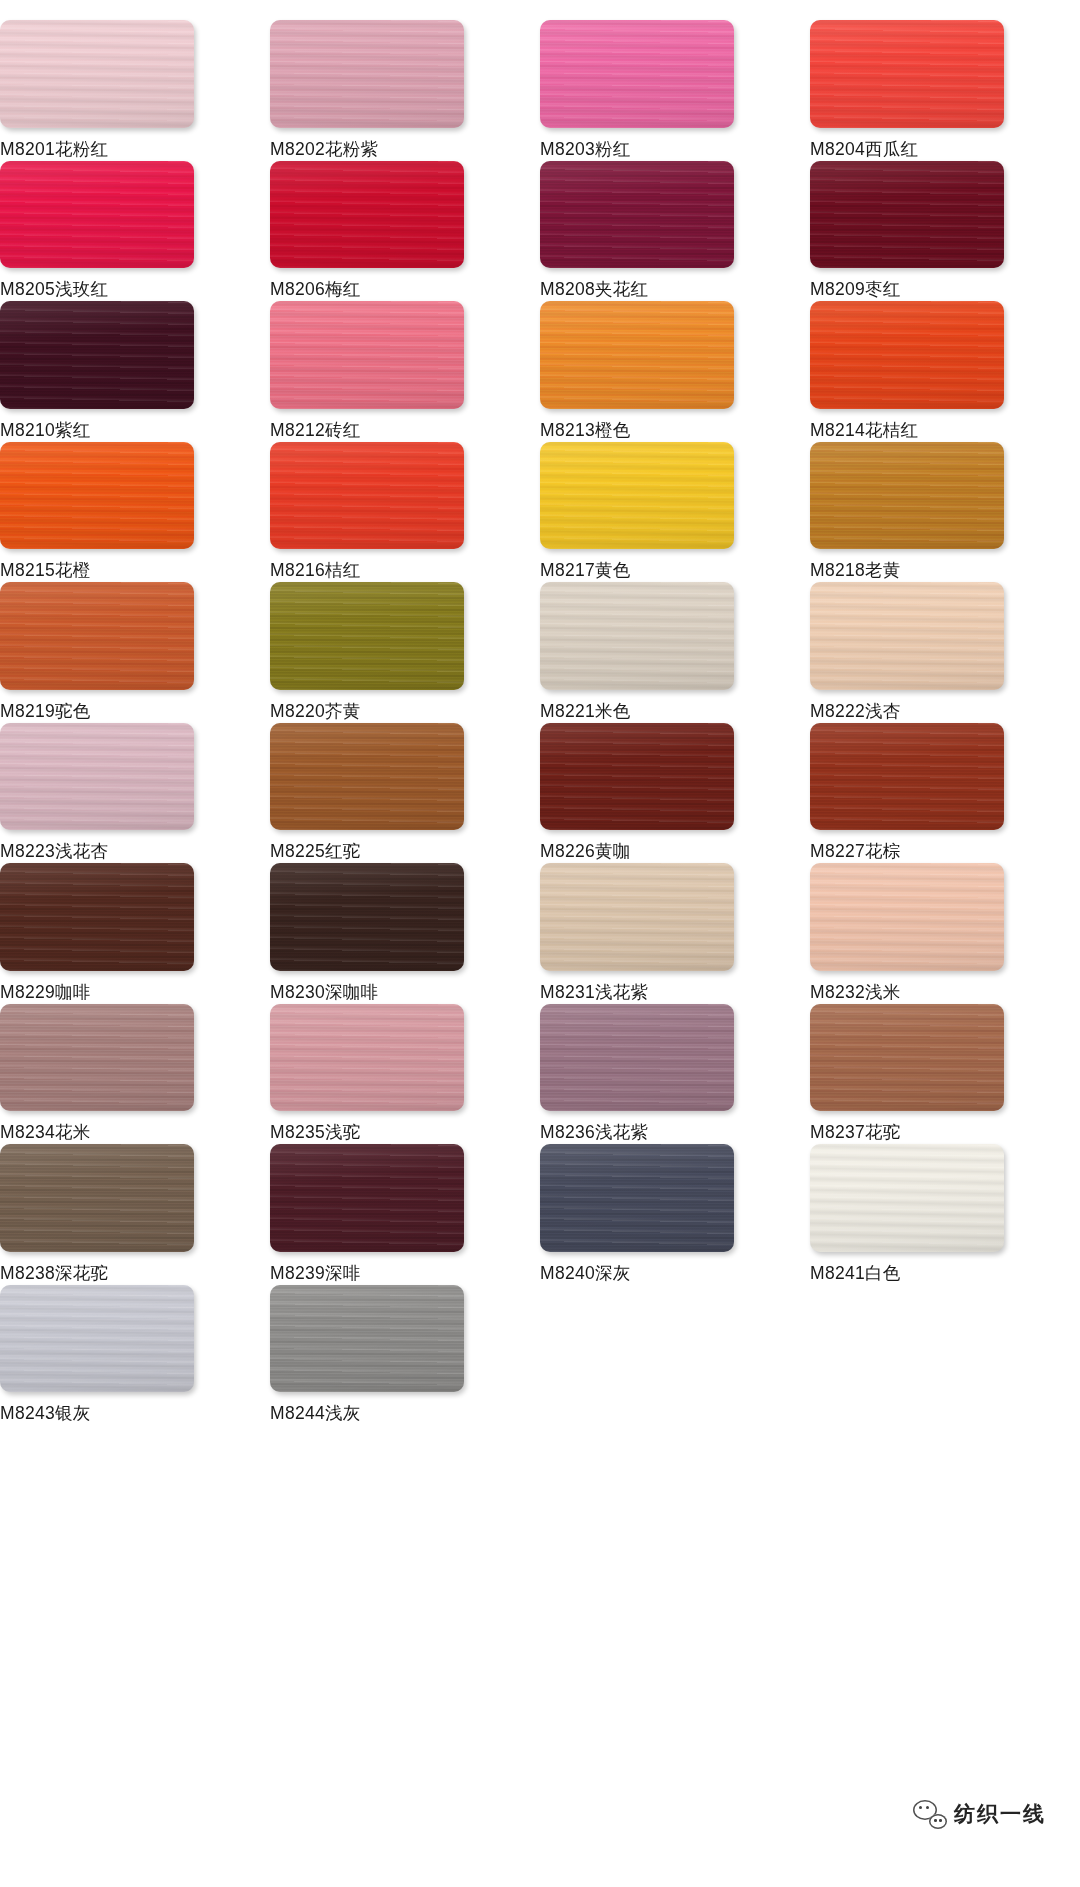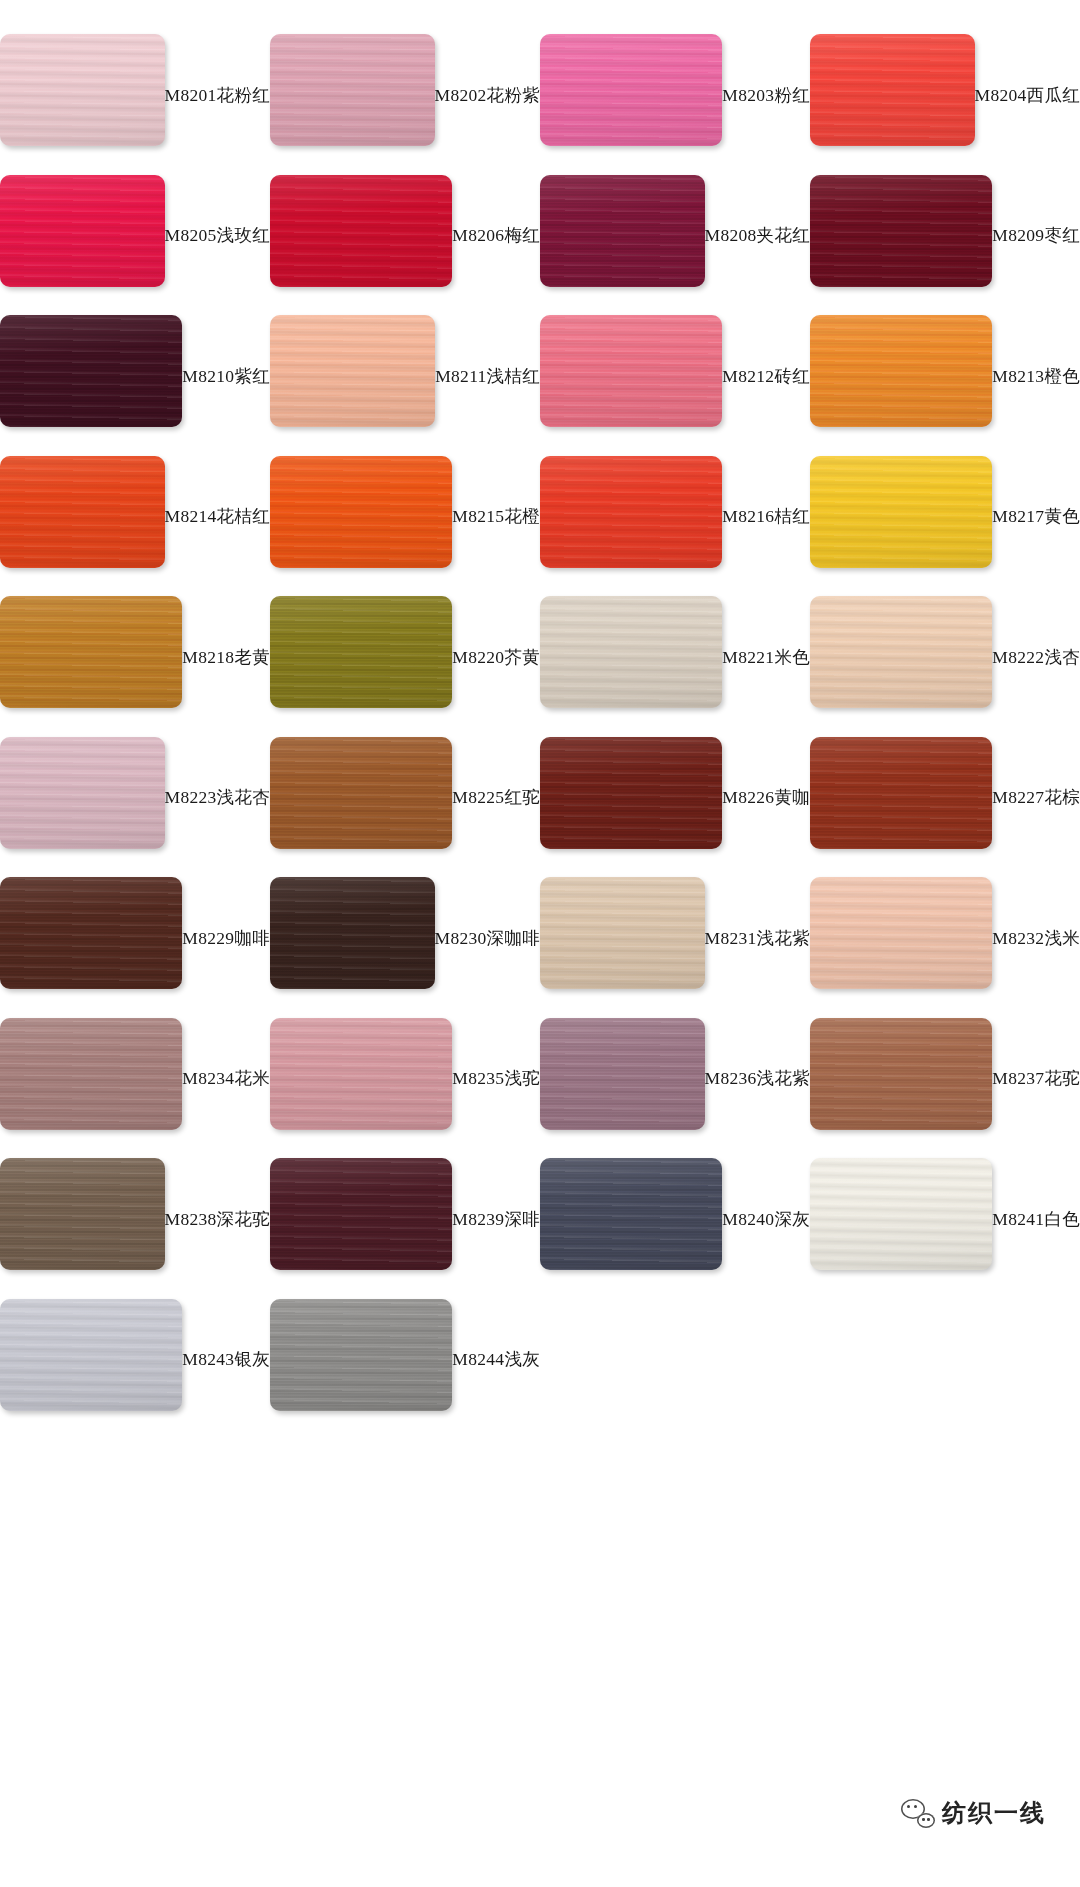--- a/index.html
+++ b/index.html
@@ -19,24 +19,23 @@
     display: grid;
     grid-template-columns: repeat(4, 270px);
     grid-auto-rows: 140.5px;
     width: 1080px;
     padding-top: 20px;
     box-sizing: border-box;
   }
 
   .swatch-cell {
     display: flex;
-    flex-direction: row;
-    align-items: center;
+    flex-direction: column;
+    align-items: flex-start;
     justify-content: flex-start;
-    font-family: Liberation Serif, serif;
   }
 
   .swatch-chip {
     width: 194px;
     height: 112px;
     border-radius: 10px;
     box-shadow: 2px 3px 5px rgba(0,0,0,0.22);
     position: relative;
     overflow: hidden;
     background-repeat: repeat;
@@ -136,21 +135,21 @@
   #wechat-watermark .wechat-icon .bubble-small .dot {
     position: absolute;
     width: 2.6px; height: 2.6px;
     border-radius: 50%;
     background: #3a3a3a;
     top: 5px;
   }
   #wechat-watermark .wechat-icon .bubble-small .dot.d1 { left: 5px; }
   #wechat-watermark .wechat-icon .bubble-small .dot.d2 { left: 10px; }
   #wechat-watermark .wechat-name {
-    font-size: 24px;
+    font-size: 21px;
     color: #1c1c1c;
     font-weight: 700;
     letter-spacing: 2px;
     font-family: "DejaVu Sans", "Liberation Sans", sans-serif;
   }
 </style>
 </head>
 <body>
 
 <div id="swatch-grid">
@@ -184,24 +183,20 @@
     </div>
     <div class="swatch-cell">
       <div class="swatch-chip" style="background-color: rgb(108, 14, 32);"></div>
       <div class="swatch-label">M8209枣红</div>
     </div>
     <div class="swatch-cell">
       <div class="swatch-chip" style="background-color: rgb(63, 16, 32);"></div>
       <div class="swatch-label">M8210紫红</div>
     </div>
     <div class="swatch-cell">
-      <div class="swatch-chip" style="background-color: rgb(247, 183, 154);"></div>
-      <div class="swatch-label">M8211浅桔红</div>
-    </div>
-    <div class="swatch-cell">
       <div class="swatch-chip" style="background-color: rgb(239, 114, 135);"></div>
       <div class="swatch-label">M8212砖红</div>
     </div>
     <div class="swatch-cell">
       <div class="swatch-chip" style="background-color: rgb(239, 138, 42);"></div>
       <div class="swatch-label">M8213橙色</div>
     </div>
     <div class="swatch-cell">
       <div class="swatch-chip" style="background-color: rgb(232, 68, 26);"></div>
       <div class="swatch-label">M8214花桔红</div>
@@ -214,20 +209,24 @@
       <div class="swatch-chip" style="background-color: rgb(234, 59, 38);"></div>
       <div class="swatch-label">M8216桔红</div>
     </div>
     <div class="swatch-cell">
       <div class="swatch-chip" style="background-color: rgb(246, 200, 40);"></div>
       <div class="swatch-label">M8217黄色</div>
     </div>
     <div class="swatch-cell">
       <div class="swatch-chip" style="background-color: rgb(192, 125, 38);"></div>
       <div class="swatch-label">M8218老黄</div>
+    </div>
+    <div class="swatch-cell">
+      <div class="swatch-chip" style="background-color: rgb(203, 90, 45);"></div>
+      <div class="swatch-label">M8219驼色</div>
     </div>
     <div class="swatch-cell">
       <div class="swatch-chip" style="background-color: rgb(132, 121, 29);"></div>
       <div class="swatch-label">M8220芥黄</div>
     </div>
     <div class="swatch-cell">
       <div class="swatch-chip" style="background-color: rgb(221, 210, 196);"></div>
       <div class="swatch-label">M8221米色</div>
     </div>
     <div class="swatch-cell">

